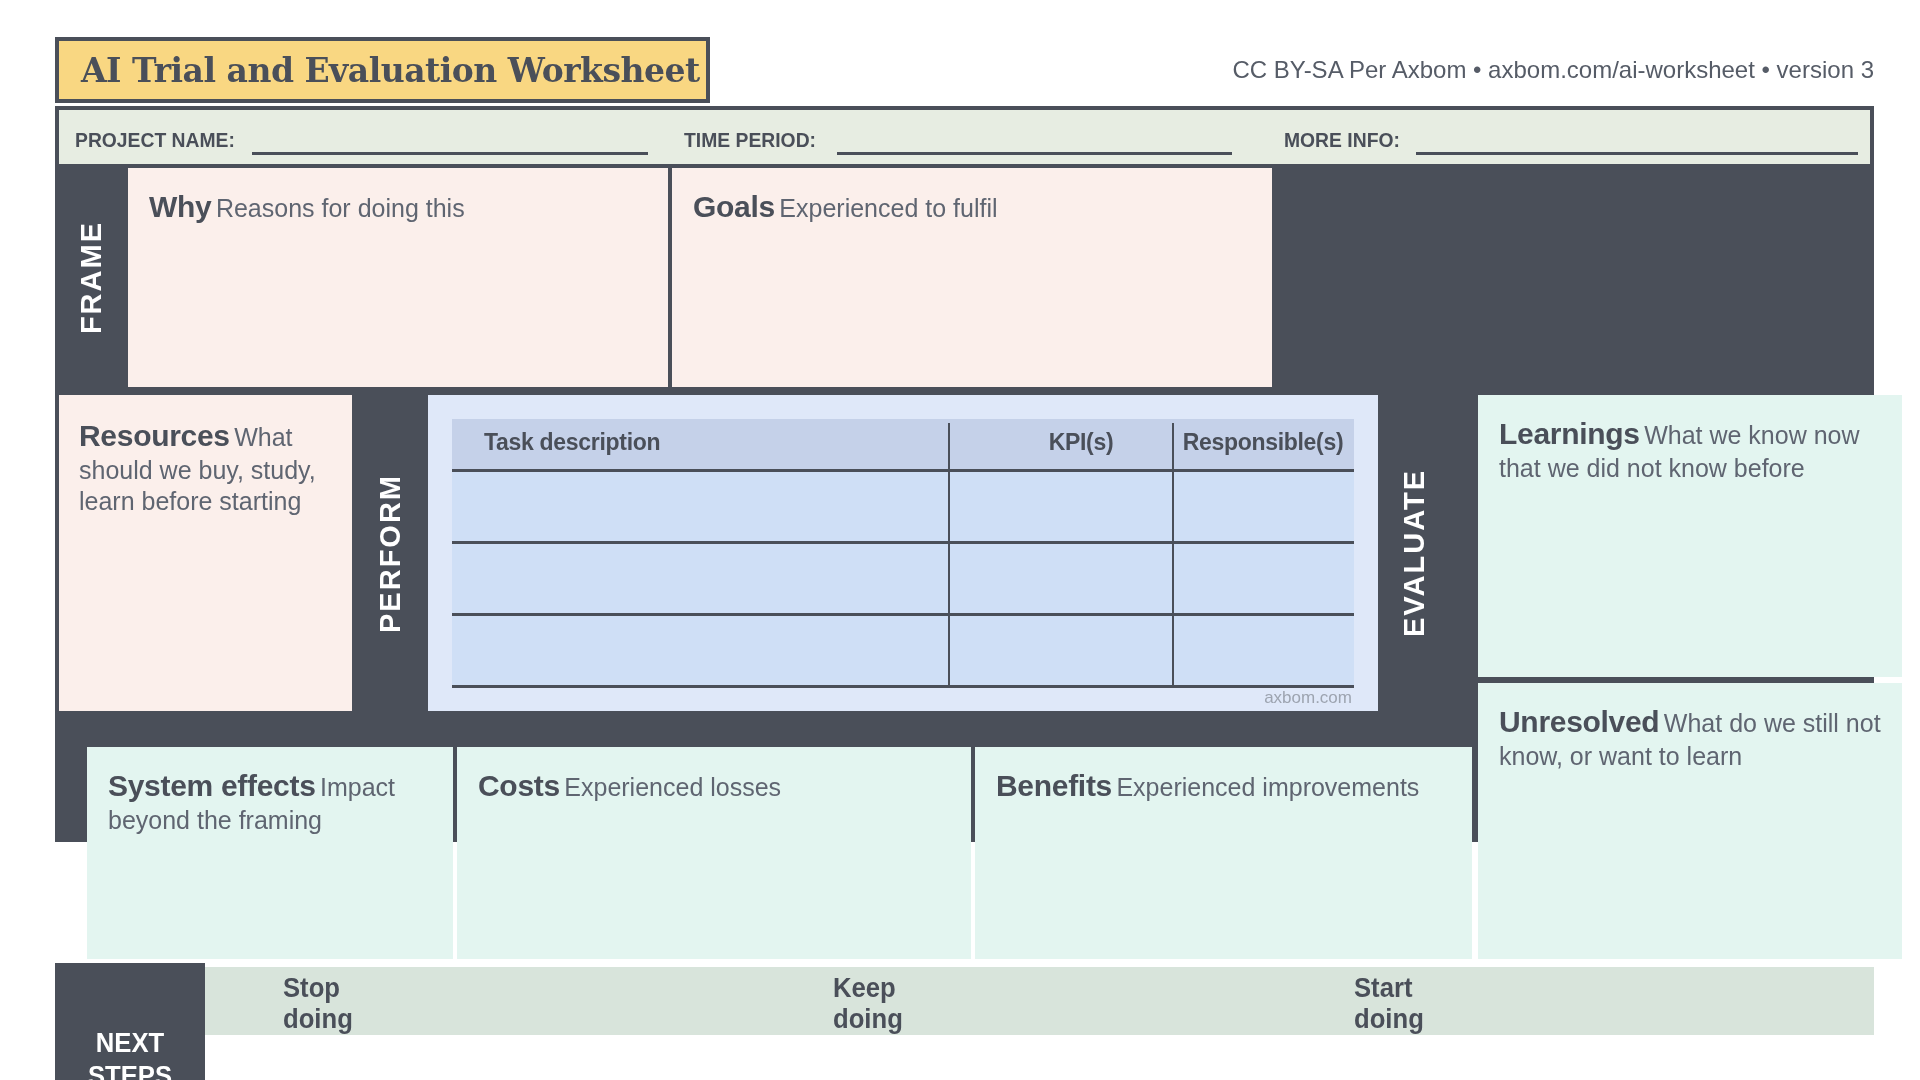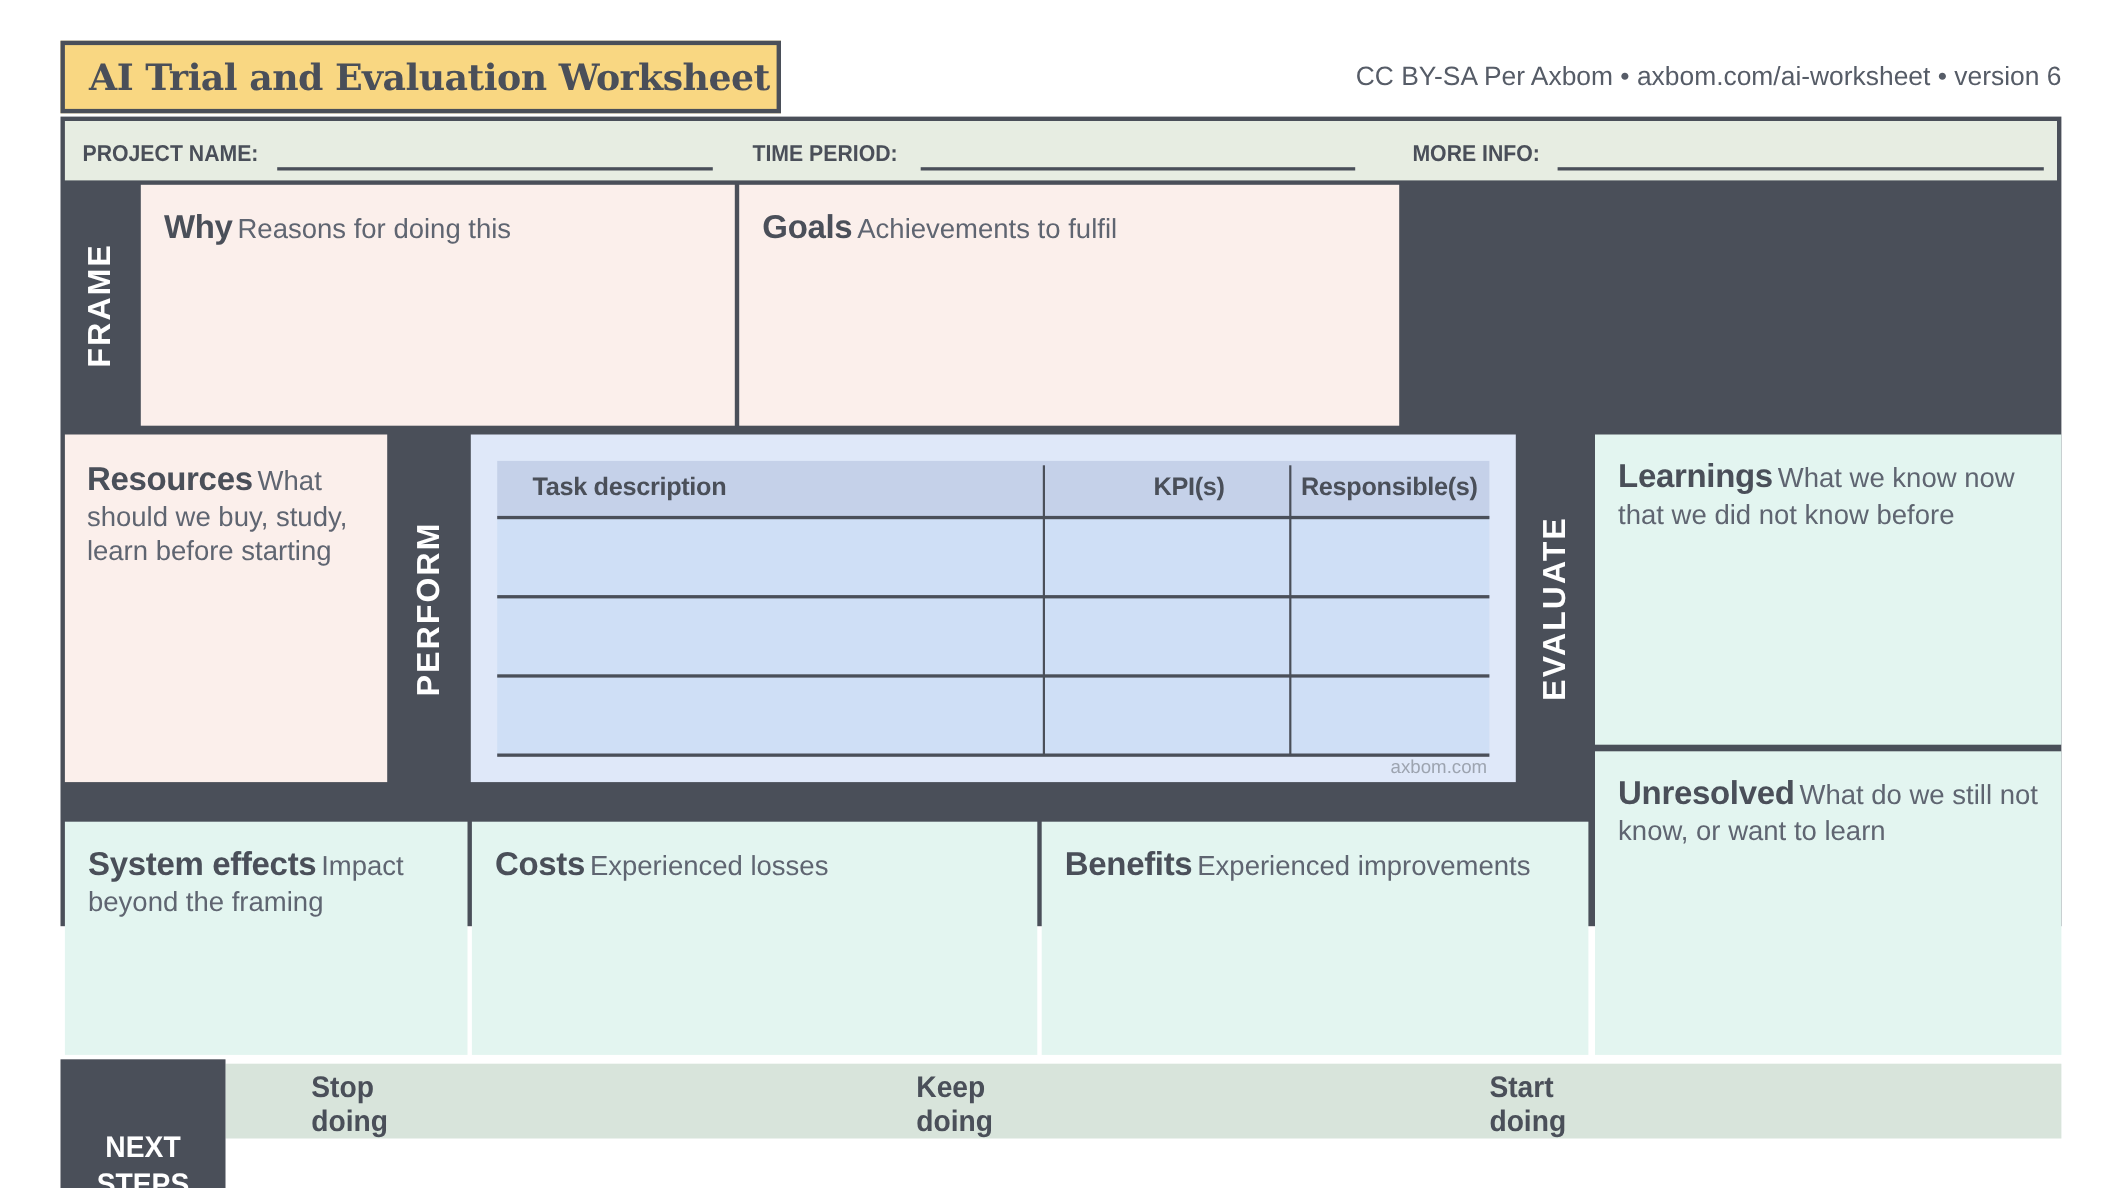--- a/index.html
+++ b/index.html
@@ -28,21 +28,21 @@
     border:4px solid var(--dark);display:flex;align-items:center;padding-left:22px;z-index:5;}
   .title-box h1{font-family:"DejaVu Serif",serif;font-size:33px;font-weight:bold;
     letter-spacing:-0.5px;color:var(--dark);}
   .credit{left:1000px;top:56px;width:874px;text-align:right;font-size:24px;color:var(--credit);}
 
   
   .sheet{left:55px;top:106px;width:1819px;height:736px;background:var(--dark);overflow:visible;}
 
   .panel{position:absolute;padding:20px 21px;}
   .pink{background:var(--pink);}
-  .cyan{background:var(--cyan);}
+  .cyan{background:var(--cyan);margin-left:28px;}
   .ptext{line-height:1.25;}
   .ptitle{font-weight:bold;font-size:30px;color:var(--dark);letter-spacing:-0.3px;}
   .pdesc{font-size:25px;color:var(--desc);}
 
   .vbar-label{position:absolute;display:flex;align-items:center;justify-content:center;}
   .vbar-label span{writing-mode:vertical-rl;transform:rotate(180deg);
     color:#FFFFFF;font-weight:bold;font-size:29px;letter-spacing:2px;white-space:nowrap;}
 
   
   .project-row{left:4px;top:4px;width:1811px;height:54px;background:var(--green1);}
@@ -68,21 +68,21 @@
   .footer-bar{left:150px;top:861px;width:1669px;height:68px;background:var(--green2);}
   .footer-item{position:absolute;top:6px;font-weight:bold;font-size:27px;line-height:1.15;
     width:100px;color:var(--dark);transform:scaleX(0.95);transform-origin:left center;}
 </style>
 </head>
 <body>
 
 <div class="abs title-box">
   <h1>AI Trial and Evaluation Worksheet</h1>
 </div>
-<div class="abs credit">CC BY-SA Per Axbom • axbom.com/ai-worksheet • version 6</div>
+<div class="abs credit">CC BY-SA Per Axbom • axbom.com/ai-worksheet • version 3</div>
 
 <div class="abs sheet">
 
   <div class="abs project-row">
     <div class="field-label" style="left:16px;">PROJECT NAME:</div>
     <div class="field-line" style="left:193px;width:396px;"></div>
     <div class="field-label" style="left:625px;">TIME PERIOD:</div>
     <div class="field-line" style="left:778px;width:395px;"></div>
     <div class="field-label" style="left:1225px;">MORE INFO:</div>
     <div class="field-line" style="left:1357px;width:442px;"></div>
@@ -90,21 +90,21 @@
 
   <div class="vbar-label" style="left:0;top:62px;width:73px;height:219px;">
     <span>FRAME</span>
   </div>
   <div class="panel pink ptext" style="left:73px;top:62px;width:540px;height:219px;">
     <span class="ptitle">Why</span> 
     <span class="pdesc">Reasons for doing this</span>
   </div>
   <div class="panel pink ptext" style="left:617px;top:62px;width:600px;height:219px;">
     <span class="ptitle">Goals</span> 
-    <span class="pdesc">Achievements to fulfil</span>
+    <span class="pdesc">Experienced to fulfil</span>
   </div>
 
   <div class="panel pink ptext" style="left:4px;top:289px;width:293px;height:316px;padding:22px 20px;">
     <span class="ptitle">Resources</span> 
     <span class="pdesc">What should we buy, study, learn before starting</span>
   </div>
 
   <div class="vbar-label" style="left:297px;top:289px;width:76px;height:316px;">
     <span>PERFORM</span>
   </div>

